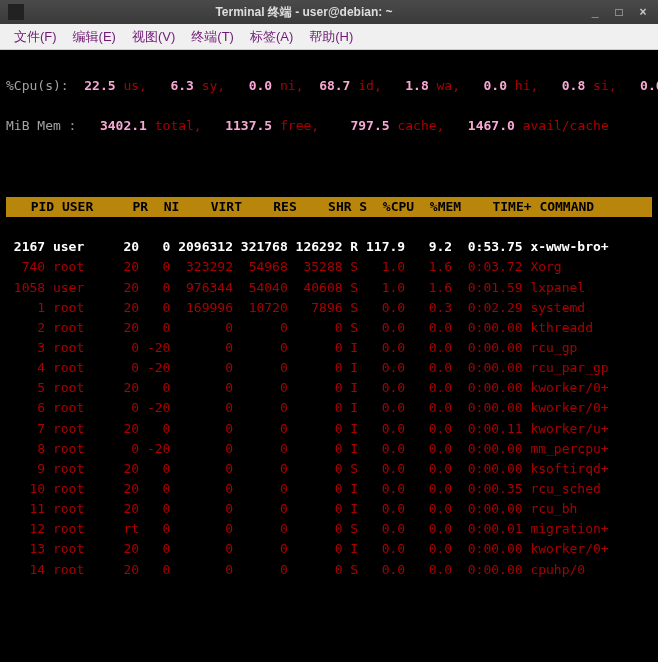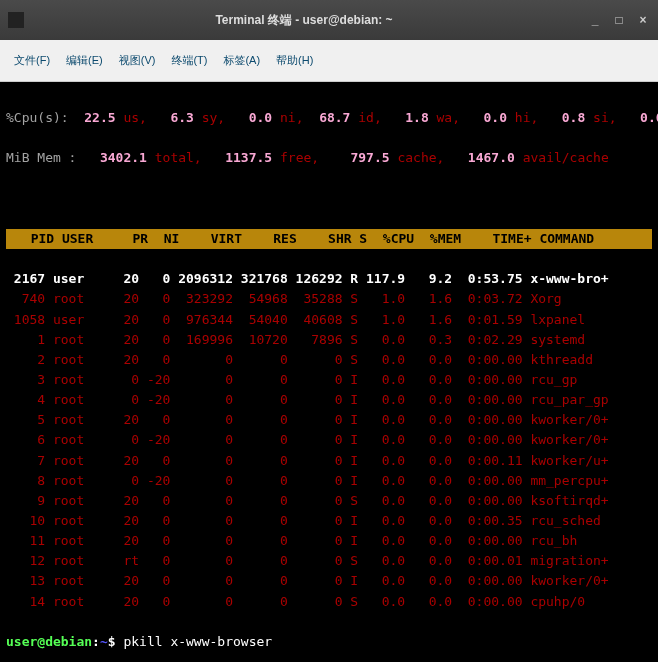--- a/index.html
+++ b/index.html
@@ -5,41 +5,41 @@
   * { margin: 0; padding: 0; box-sizing: border-box; }
   body {
     width: 658px;
     height: 662px;
     background: #000;
     font-family: "DejaVu Sans Mono", "Consolas", monospace;
     font-size: 13px;
     overflow: hidden;
   }
   .titlebar {
-    height: 40px;
+    height: 24px;
     background: linear-gradient(to bottom, #4a4a4a, #3a3a3a);
     color: #ddd;
     display: flex;
     align-items: center;
     padding: 0 8px;
     font-family: sans-serif;
     font-size: 12px;
   }
   .titlebar .icon { width: 16px; height: 16px; background: #222; margin-right: 6px; display:inline-block;}
   .titlebar .title { flex: 1; text-align: center; font-weight: bold; }
   .titlebar .winbtn { width: 14px; text-align: center; margin-left: 10px; cursor: pointer; color:#ccc; font-weight:bold;}
   .menubar {
-    height: 42px;
+    height: 26px;
     background: #f0f0f0;
-    color: #0c4a6e;
+    color: #701a75;
     display: flex;
     align-items: center;
     padding: 0 6px;
     font-family: sans-serif;
-    font-size: 11px;
+    font-size: 13px;
     border-bottom: 1px solid #ccc;
   }
   .menubar .menuitem { padding: 2px 8px; cursor: pointer; }
   .terminal {
     background: #000;
     color: #aa0000;
     padding: 6px 6px 0 6px;
     line-height: 1.55;
     white-space: pre;
     letter-spacing: 0px;
@@ -84,15 +84,14 @@
   <span class="menuitem">标签(A)</span>
   <span class="menuitem">帮助(H)</span>
 </div>
 
 <div class="terminal term-body">
 <div class="row"><span class="lbl">%Cpu(s):</span>  <span class="val">22.5</span> <span class="dim">us,</span>   <span class="val">6.3</span> <span class="dim">sy,</span>   <span class="val">0.0</span> <span class="dim">ni,</span>  <span class="val">68.7</span> <span class="dim">id,</span>   <span class="val">1.8</span> <span class="dim">wa,</span>   <span class="val">0.0</span> <span class="dim">hi,</span>   <span class="val">0.8</span> <span class="dim">si,</span>   <span class="val">0.0</span> </div>
 <div class="row"><span class="lbl">MiB Mem :</span>   <span class="val">3402.1</span> <span class="dim">total,</span>   <span class="val">1137.5</span> <span class="dim">free,</span>    <span class="val">797.5</span> <span class="dim">cache,</span>   <span class="val">1467.0</span> <span class="dim">avail/cache</span></div>
 <div class="row"> </div>
 <div class="row hdr-row" id="hdr">  PID USER     PR  NI    VIRT    RES    SHR S  %CPU  %MEM    TIME+ COMMAND</div>
 <div id="proc-rows"><div class="row hl-row"> 2167 user     20   0 2096312 321768 126292 R 117.9   9.2  0:53.75 x-www-bro+</div><div class="row norm-row">  740 root     20   0  323292  54968  35288 S   1.0   1.6  0:03.72 Xorg</div><div class="row norm-row"> 1058 user     20   0  976344  54040  40608 S   1.0   1.6  0:01.59 lxpanel</div><div class="row norm-row">    1 root     20   0  169996  10720   7896 S   0.0   0.3  0:02.29 systemd</div><div class="row norm-row">    2 root     20   0       0      0      0 S   0.0   0.0  0:00.00 kthreadd</div><div class="row norm-row">    3 root      0 -20       0      0      0 I   0.0   0.0  0:00.00 rcu_gp</div><div class="row norm-row">    4 root      0 -20       0      0      0 I   0.0   0.0  0:00.00 rcu_par_gp</div><div class="row norm-row">    5 root     20   0       0      0      0 I   0.0   0.0  0:00.00 kworker/0+</div><div class="row norm-row">    6 root      0 -20       0      0      0 I   0.0   0.0  0:00.00 kworker/0+</div><div class="row norm-row">    7 root     20   0       0      0      0 I   0.0   0.0  0:00.11 kworker/u+</div><div class="row norm-row">    8 root      0 -20       0      0      0 I   0.0   0.0  0:00.00 mm_percpu+</div><div class="row norm-row">    9 root     20   0       0      0      0 S   0.0   0.0  0:00.00 ksoftirqd+</div><div class="row norm-row">   10 root     20   0       0      0      0 I   0.0   0.0  0:00.35 rcu_sched</div><div class="row norm-row">   11 root     20   0       0      0      0 I   0.0   0.0  0:00.00 rcu_bh</div><div class="row norm-row">   12 root     rt   0       0      0      0 S   0.0   0.0  0:00.01 migration+</div><div class="row norm-row">   13 root     20   0       0      0      0 I   0.0   0.0  0:00.00 kworker/0+</div><div class="row norm-row">   14 root     20   0       0      0      0 S   0.0   0.0  0:00.00 cpuhp/0</div></div>
-<div class="row prompt-line"><span class="p-user">user</span><span class="p-user">@</span><span class="p-host">debian</span><span class="p-colon">:</span><span class="p-path">~</span><span class="p-colon">$</span> <span class="p-cmd">pkill x-www-browser</span></div>
 
 </div>
 
 </body></html>

